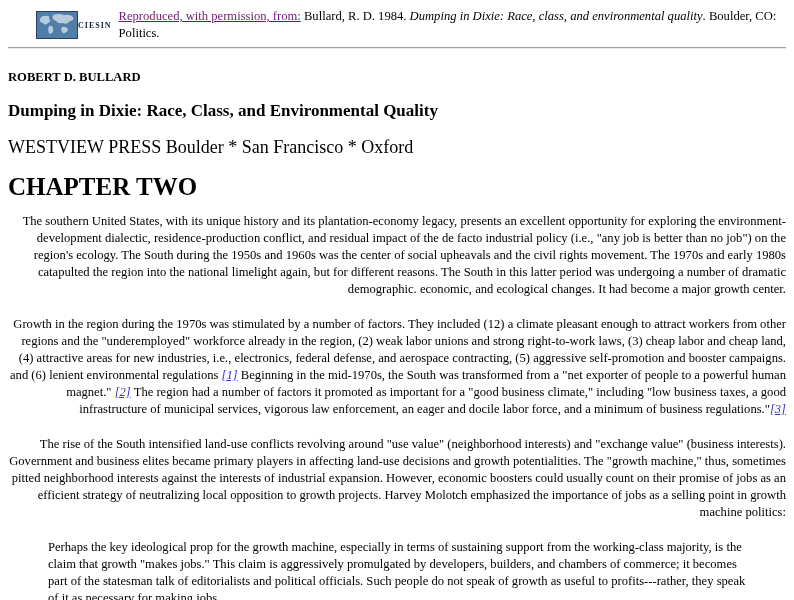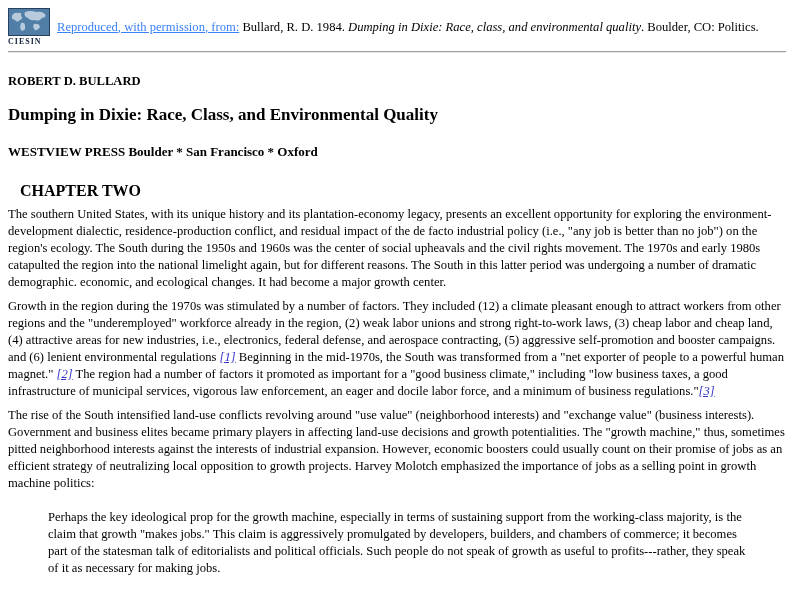--- a/index.html
+++ b/index.html
@@ -5,42 +5,42 @@
   html, body { margin: 0; padding: 0; background: #ffffff; }
   body {
     width: 794px; height: 600px; overflow: hidden;
     font-family: "Liberation Serif", serif;
     font-size: 12.6px; line-height: 17px; color: #000000;
   }
   .page { padding: 8px; }
 
   
   .perm-header { display: flex; align-items: center; gap: 7px; }
-  .logo { display: inline-flex; flex-direction: column; align-items: flex-start;
-          text-decoration: none; cursor: pointer; flex: 0 0 auto; }
+  .logo { display: inline-flex; flex-direction: row; align-items: center;
+          text-decoration: none; cursor: pointer; flex: 0 0 auto; margin-left: 28px; }
   .logo-map { display: block; width: 40px; height: 26px; border: 1px solid #27405e;
               background: #517ea6; position: relative; overflow: hidden; }
   .logo-map svg { display: block; }
   .logo-text { font-family: "Liberation Serif", serif; font-size: 8px; letter-spacing: 1px;
                color: #16253f; font-weight: bold; line-height: 9px; margin-top: 1px; }
   .perm-line { margin: 0; font-size: 12.6px; }
-  .perm-link { color: #3b82f6; text-decoration: underline; cursor: pointer; }
+  .perm-link { color: #701a75; text-decoration: underline; cursor: pointer; }
   .citation-italic { font-style: italic; }
 
   hr.divider { border: none; border-top: 1px solid #9e9e9e; border-bottom: 1px solid #e8e8e8;
                margin: 5px 0 0 0; }
 
   
   .author   { font-size: 12.6px; font-weight: bold; margin: 20px 0 16px 0; }
   .booktitle{ font-size: 17px;   font-weight: bold; margin: 16px 0 20px 0; }
-  .publisher{ font-size: 13px; font-weight: bold; margin: 20px 0 0 0; }
-  .chapter  { font-size: 16px;   font-weight: bold; margin: 22px 0 0 12px; }
+  .publisher{ font-size: 18px; font-weight: normal; margin: 20px 0 0 0; }
+  .chapter  { font-size: 25px;   font-weight: bold; margin: 22px 0 0 0; }
   .section  { font-size: 12.6px; font-weight: bold; margin: 26px 0 18px 0; }
 
-  p.body-par { margin: 7px 0; }
+  p.body-par { margin: 18px 0; text-align: right; }
   blockquote.quote { margin: 17px 40px; }
 
   a.fn { color: #3535c8; text-decoration: underline; font-style: italic; cursor: pointer; }
 </style>
 </head>
 <body>
 
 <div class="page">
 
   <div class="perm-header">

